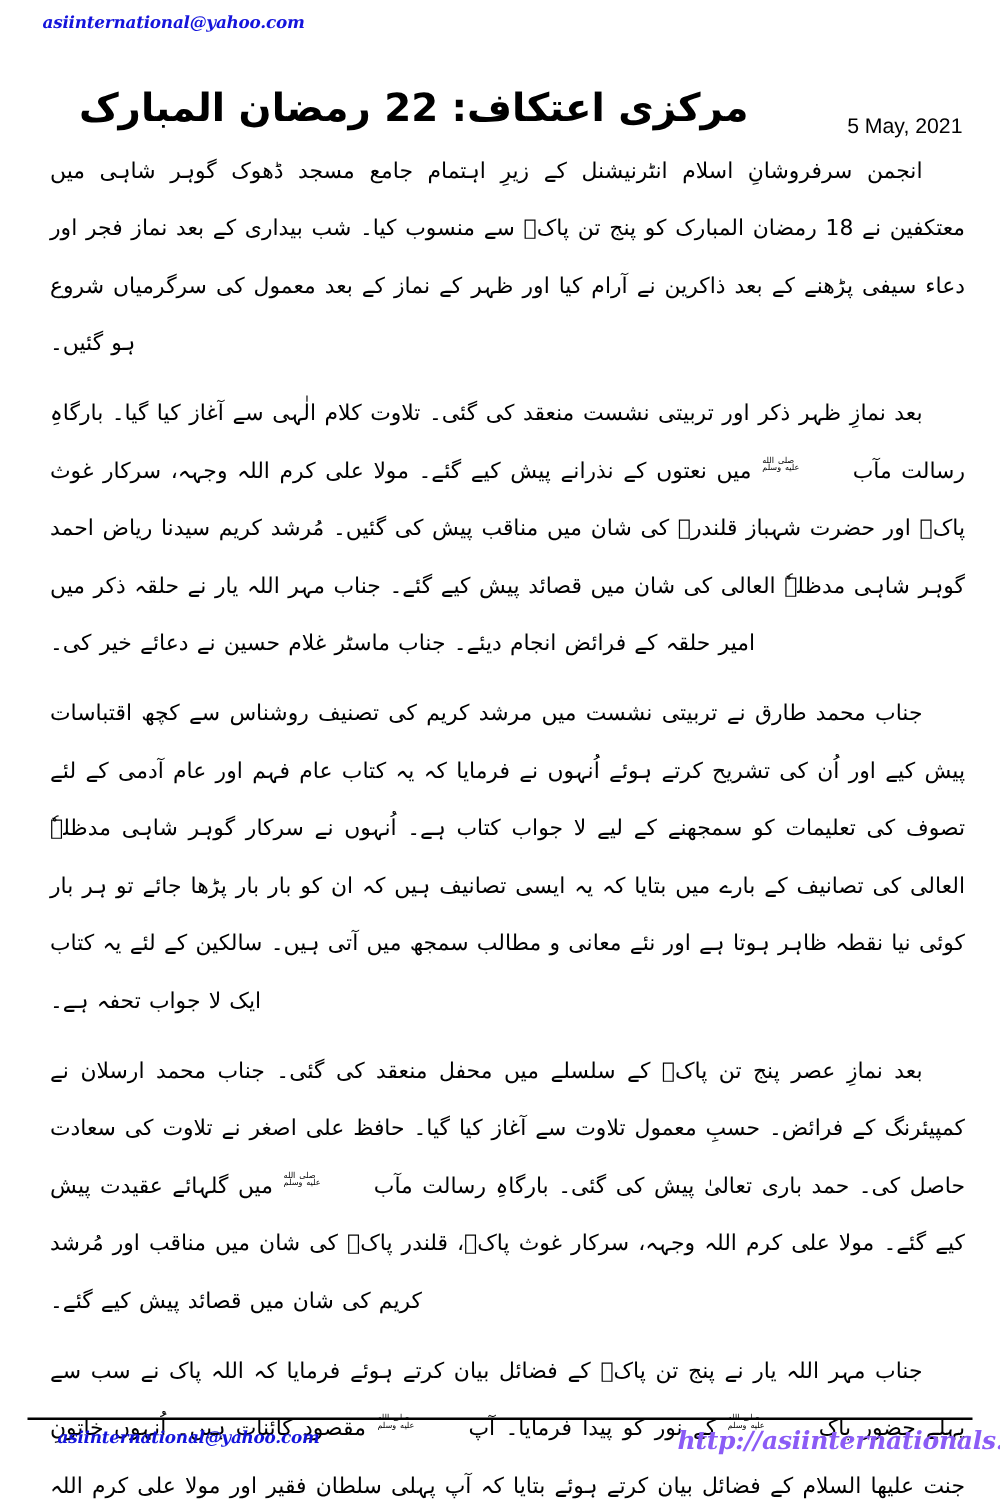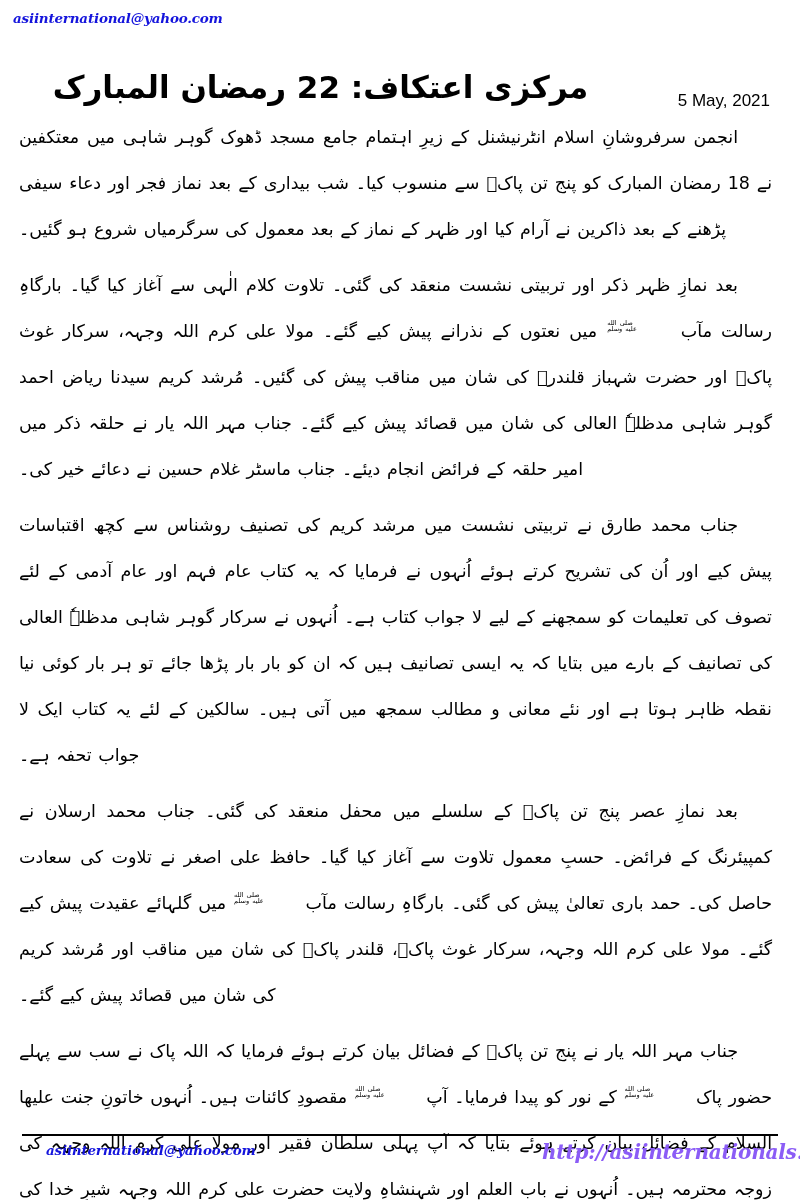--- a/index.html
+++ b/index.html
@@ -16,21 +16,21 @@
     font-family: "DejaVu Sans", sans-serif;
     color: #000000;
   }
 
   .page {
     position: absolute;
     inset: 0;
     width: 800px;
     height: 1200px;
     box-sizing: border-box;
-    padding: 8px 22px 0 13px;
+    padding: 8px 22px 0 34px;
   }
 
   
   .header-top {
     position: relative;
     height: 34px;
   }
   .email-top {
     position: absolute;
     left: 0;

